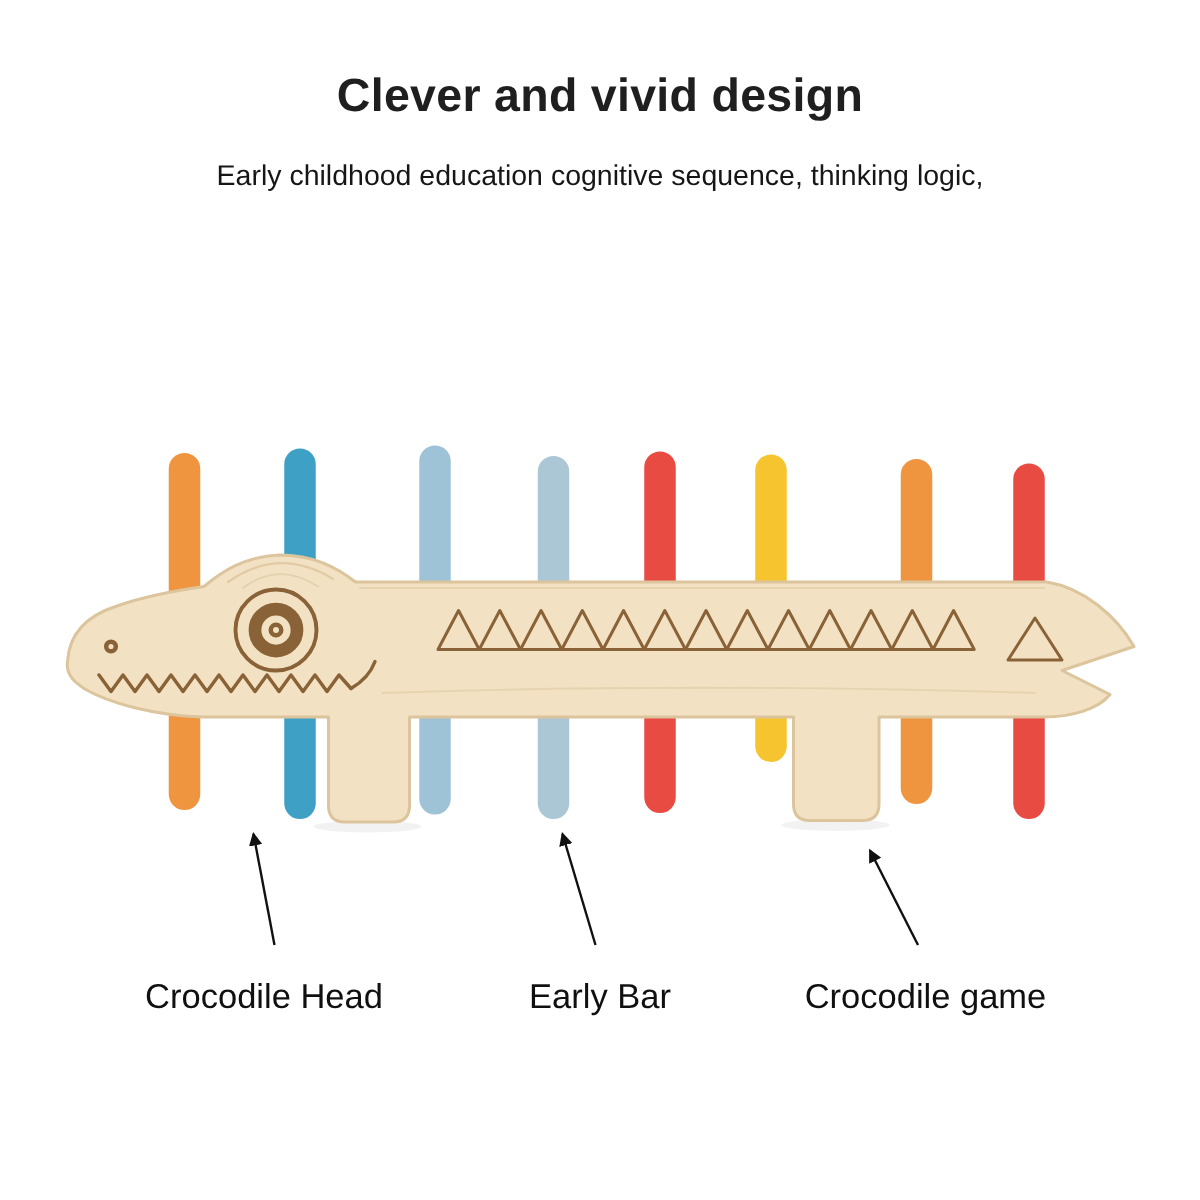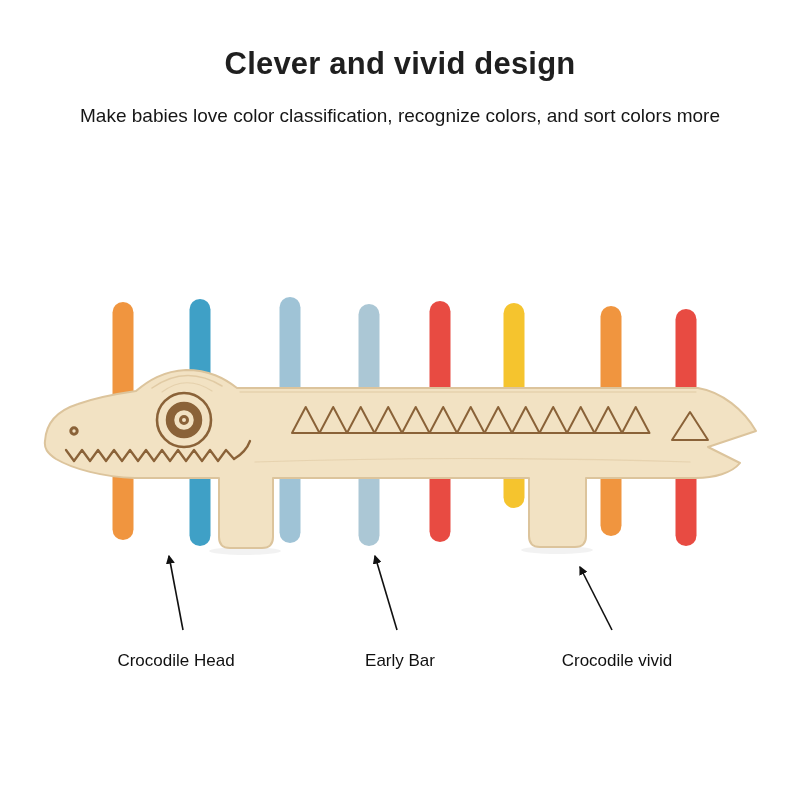--- a/index.html
+++ b/index.html
@@ -10,32 +10,32 @@
     position:relative;
     overflow:hidden;
   }
   .header { position:absolute; top:46px; left:0; width:800px; text-align:center; }
   .title { font-size:31px; font-weight:bold; color:#1f1f1f; letter-spacing:.2px; }
   .desc { font-size:19px; color:#161616; margin-top:23px; font-weight:500; }
   .desc.first { margin-top:25px; }
   svg.illustration { position:absolute; left:0; top:0; pointer-events:none; }
   .part-label {
     position:absolute; top:651px; transform:translateX(-50%);
-    font-size:17px; color:#101010; white-space:nowrap;
+    font-size:23px; color:#101010; white-space:nowrap;
   }
   .label-head { left:176px; }
   .label-bar  { left:400px; }
   .label-body { left:617px; }
 </style>
 </head>
 <body>
 
 <div class="header">
   <div class="title">Clever and vivid design</div>
-  <div class="desc">Make babies love color classification, recognize colors, and sort colors more</div>
+  <div class="desc first">Early childhood education cognitive sequence, thinking logic,</div>
 </div>
 
 <svg class="illustration" width="800" height="800" viewBox="0 0 800 800">
   <defs>
     <marker id="arrowhead" viewBox="0 0 10 10" refX="8.5" refY="5" markerWidth="9" markerHeight="9" markerUnits="userSpaceOnUse" orient="auto">
       <path d="M0 0 L10 5 L0 10 Z" fill="#111111"></path>
     </marker>
   </defs>
 
   <g>
@@ -112,13 +112,13 @@
 
   <g stroke-width="1.6" fill="none" stroke="#111111">
     <line x1="183" y1="630" x2="169" y2="556" marker-end="url(#arrowhead)"></line>
     <line x1="397" y1="630" x2="375" y2="556" marker-end="url(#arrowhead)"></line>
     <line x1="612" y1="630" x2="580" y2="567" marker-end="url(#arrowhead)"></line>
   </g>
 </svg>
 
 <div class="part-label label-head">Crocodile Head</div>
 <div class="part-label label-bar">Early Bar</div>
-<div class="part-label label-body">Crocodile vivid</div>
+<div class="part-label label-body">Crocodile game</div>
 
 </body></html>

